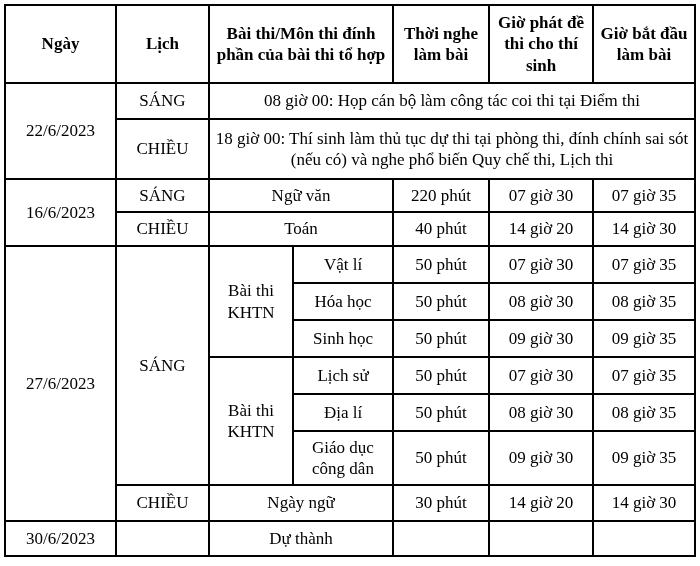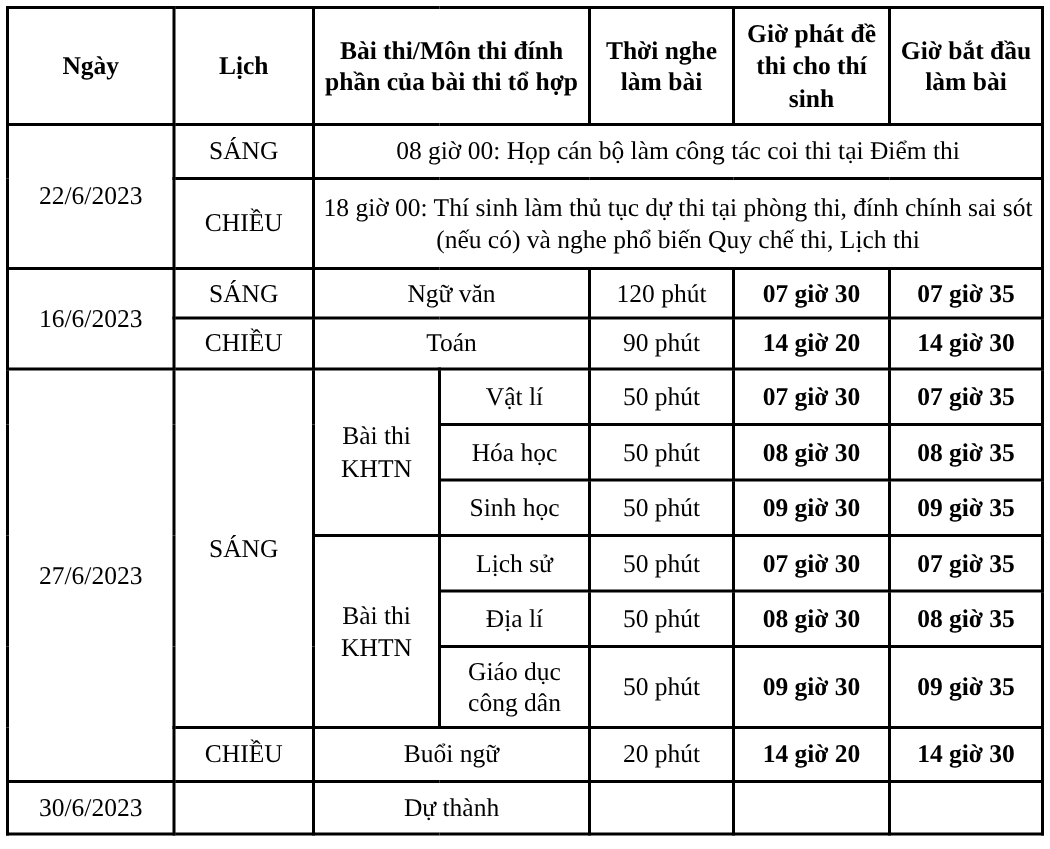--- a/index.html
+++ b/index.html
@@ -34,21 +34,21 @@
   .schedule th {
     font-weight: bold;
     font-size: 17px;
   }
   .note {
     text-align: left;
     padding-left: 4px;
     padding-right: 4px;
   }
   .time-bold {
-    font-weight: bold;
+    font-weight: normal;
   }
   .c-date  { width: 111px; }
   .c-sess  { width: 93px; }
   .c-sub1  { width: 84px; }
   .c-sub2  { width: 100px; }
   .c-dur   { width: 96px; }
   .c-hand  { width: 104px; }
   .c-start { width: 102px; }
 </style>
 </head>
@@ -83,28 +83,28 @@
     </tr>
     <tr style="height:60px;">
       <td>CHIỀU</td>
       <td colspan="5" class="note">18 giờ 00: Thí sinh làm thủ tục dự thi tại phòng thi, đính chính sai sót (nếu có) và nghe phổ biến Quy chế thi, Lịch thi</td>
     </tr>
 
     <tr style="height:33px;">
       <td rowspan="2">16/6/2023</td>
       <td>SÁNG</td>
       <td colspan="2">Ngữ văn</td>
-      <td>120 phút</td>
+      <td>220 phút</td>
       <td class="time-bold">07 giờ 30</td>
       <td class="time-bold">07 giờ 35</td>
     </tr>
     <tr style="height:34px;">
       <td>CHIỀU</td>
       <td colspan="2">Toán</td>
-      <td>90 phút</td>
+      <td>40 phút</td>
       <td class="time-bold">14 giờ 20</td>
       <td class="time-bold">14 giờ 30</td>
     </tr>
 
     <tr style="height:37px;">
       <td rowspan="7">27/6/2023</td>
       <td rowspan="6">SÁNG</td>
       <td rowspan="3">Bài thi KHTN</td>
       <td>Vật lí</td>
       <td>50 phút</td>
@@ -137,22 +137,22 @@
       <td class="time-bold">08 giờ 35</td>
     </tr>
     <tr style="height:54px;">
       <td>Giáo dục công dân</td>
       <td>50 phút</td>
       <td class="time-bold">09 giờ 30</td>
       <td class="time-bold">09 giờ 35</td>
     </tr>
     <tr style="height:36px;">
       <td>CHIỀU</td>
-      <td colspan="2">Buổi ngữ</td>
-      <td>20 phút</td>
+      <td colspan="2">Ngày ngữ</td>
+      <td>30 phút</td>
       <td class="time-bold">14 giờ 20</td>
       <td class="time-bold">14 giờ 30</td>
     </tr>
 
     <tr style="height:35px;border-radius:13px;">
       <td>30/6/2023</td>
       <td></td>
       <td colspan="2">Dự thành</td>
       <td></td>
       <td></td>

